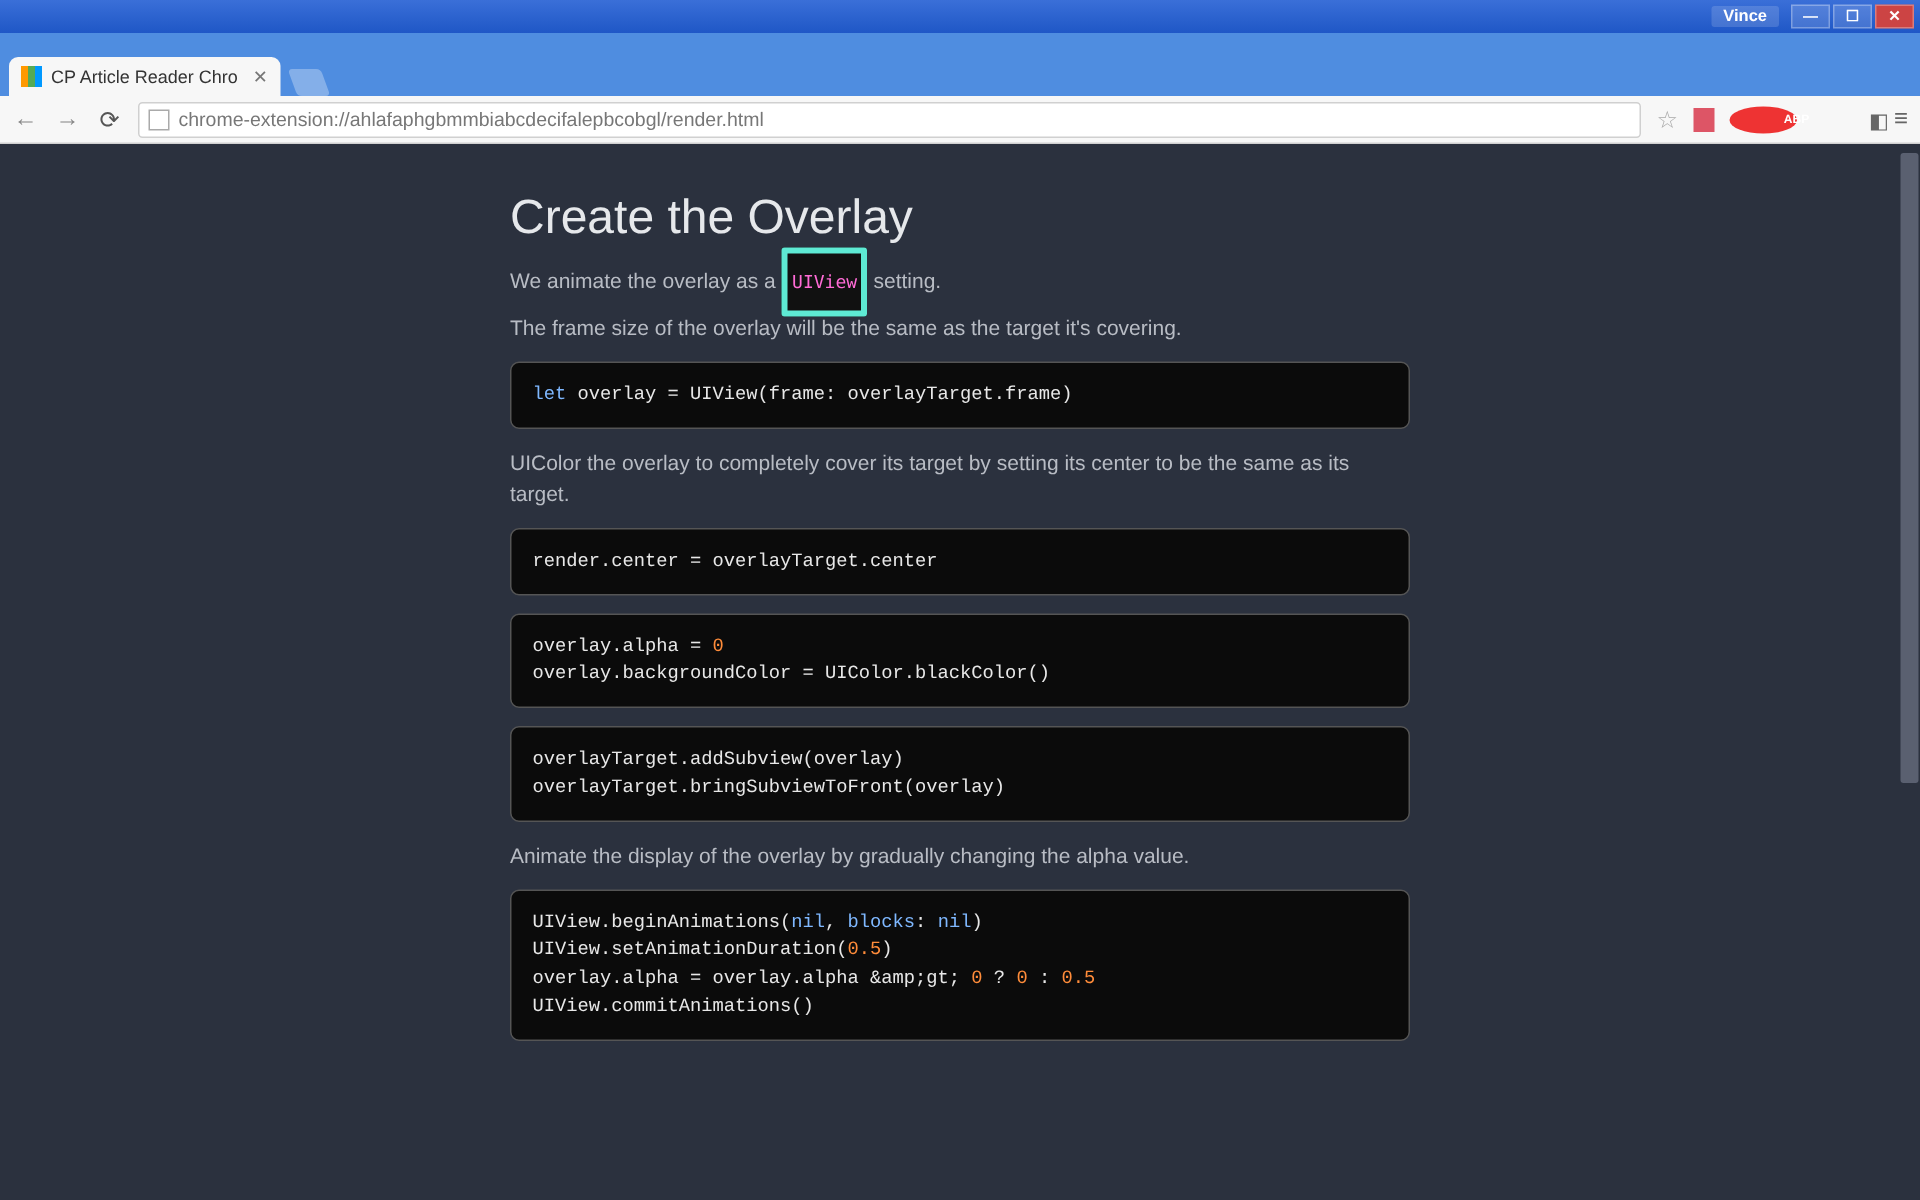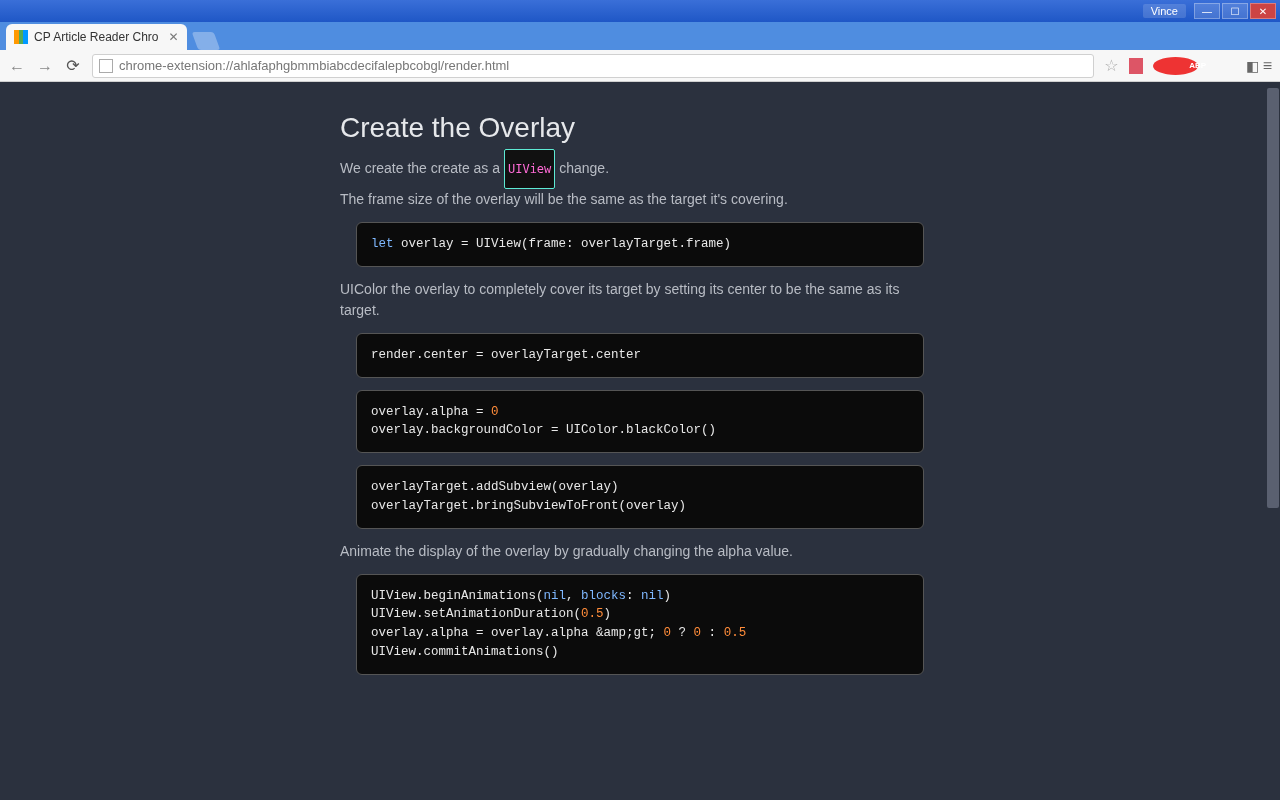--- a/index.html
+++ b/index.html
@@ -1,25 +1,25 @@
 <!DOCTYPE html>
 <html><head>
 <meta charset="utf-8">
 <style>
   * { margin: 0; padding: 0; box-sizing: border-box; }
   html, body { width: 1280px; height: 800px; overflow: hidden; font-family: "Segoe UI", Tahoma, sans-serif; }
 
   
-  .win-titlebar { height: 22px; background: linear-gradient(#3a6fd8, #1f57c6); display: flex; align-items: center; justify-content: flex-end; padding: 0 4px; color: #fff; font-size: 11px; }
+  .win-titlebar { height: 22px; background: linear-gradient(#3a6fd8, #1f57c6); display: flex; align-items: center; justify-content: flex-end; padding: 0 4px; color: #fff; font-size: 11px; font-weight: bold; }
   .win-user { background: rgba(255,255,255,0.15); padding: 1px 8px; border-radius: 2px; margin-right: 6px; }
   .win-btn { width: 26px; height: 16px; background: rgba(255,255,255,0.15); margin-left: 2px; display: flex; align-items: center; justify-content: center; font-size: 10px; border: 1px solid rgba(255,255,255,0.3); }
   .win-btn.close { background: #c44; }
 
   
-  .tabstrip { height: 28px; background: #4f8de0; display: flex; align-items: flex-end; padding-left: 6px; }
+  .tabstrip { height: 42px; background: #4f8de0; display: flex; align-items: flex-end; padding-left: 6px; }
   .tab { height: 26px; background: #f7f7f7; border-top-left-radius: 6px; border-top-right-radius: 6px; display: flex; align-items: center; padding: 0 28px 0 8px; font-size: 12px; color: #333; position: relative; max-width: 190px; }
   .tab .favicon { width: 14px; height: 14px; margin-right: 6px; display: inline-block; background: linear-gradient(90deg,#f90 0 33%,#5a5 33% 66%,#09f 66%); }
   .tab .close { position: absolute; right: 8px; font-size: 12px; color: #777; }
   .newtab { width: 22px; height: 18px; background: rgba(255,255,255,0.3); margin-left: 8px; border-radius: 3px; transform: skewX(20deg); }
 
   
   .toolbar { height: 32px; background: #f7f7f7; border-bottom: 1px solid #d0d0d0; display: flex; align-items: center; padding: 0 8px; gap: 10px; }
   .nav-icon { color: #888; font-size: 16px; width: 18px; text-align: center; }
   .reload { color: #555; }
   .omnibox { flex: 1; height: 24px; border: 1px solid #d0d0d0; border-radius: 3px; display: flex; align-items: center; padding: 0 6px; color: #777; font-size: 13px; background: #fff; }
@@ -27,25 +27,25 @@
   .tool-icon { width: 18px; height: 18px; display: flex; align-items: center; justify-content: center; font-size: 14px; color: #666; padding-left: 45px; }
   .abp { background: #e33; color: #fff; border-radius: 50%; width: 18px; height: 18px; font-size: 8px; font-weight: bold; }
   .book { background: #d56; width: 14px; height: 16px; }
   .star { color: #aaa; font-size: 16px; }
   .menu { font-size: 16px; color: #666; }
 
   
   .page-wrap { position: relative; height: 718px; }
   .page { position: absolute; inset: 0; background: #2b313e; color: #c9ccd1; overflow: hidden; }
   .article { width: 600px; margin: 0 auto; padding: 30px 0 40px; }
-  .article h2 { color: #e6e8eb; font-weight: 400; font-size: 28px; margin: 24px 0 14px; }
+  .article h2 { color: #e6e8eb; font-weight: 400; font-size: 32px; margin: 24px 0 14px; }
   .article h2:first-child { margin-top: 0; }
   .article p { font-size: 14px; line-height: 1.5; margin: 10px 0; color: #b8bcc4; }
-  .inline-tag { background: #111; color: #ff6bd6; border: 1px solid #5eead4; padding: 12px 3px; font-family: Consolas, monospace; font-size: 12px; border-radius: 2px; }
-  pre.codeblock { background: #0b0b0b; border: 1px solid #555; border-radius: 6px; padding: 12px 14px; margin: 12px 16px; font-family: Consolas, "Courier New", monospace; font-size: 12.5px; line-height: 1.5; color: #e8e8e8; white-space: pre; overflow-x: auto; }
+  .inline-tag { background: #111; color: #ff6bd6; border: 4px solid #5eead4; padding: 12px 3px; font-family: Consolas, monospace; font-size: 12px; border-radius: 2px; }
+  pre.codeblock { background: #0b0b0b; border: 1px solid #555; border-radius: 6px; padding: 12px 14px; margin: 12px 0; font-family: Consolas, "Courier New", monospace; font-size: 12.5px; line-height: 1.5; color: #e8e8e8; white-space: pre; overflow-x: auto; }
   .tok-kw { color: #7fb8ff; }
   .tok-num { color: #ff8c3a; }
 
   
   .vscroll { position: absolute; right: 0; top: 0; width: 14px; height: 100%; background: #2b313e; }
   .vscroll-thumb { position: absolute; right: 1px; width: 12px; background: #5a6070; border-radius: 2px; }
 </style>
 </head>
 <body>
 
@@ -80,21 +80,21 @@
   <span class="menu">≡</span>
 </div>
 
 <div class="page-wrap">
   <div class="page">
     <div class="article">
 
       <h2>Create the Overlay</h2>
 
       <p>
-        <span>We create the create as a </span><span class="inline-tag">UIView</span><span> change.</span>
+        <span>We animate the overlay as a </span><span class="inline-tag">UIView</span><span> setting.</span>
       </p>
 
       <p>The frame size of the overlay will be the same as the target it's covering.</p>
       <pre class="codeblock"><span class="tok-kw">let</span> overlay = UIView(frame: overlayTarget.frame)</pre>
 
       <p>UIColor the overlay to completely cover its target by setting its center to be the same as its target.</p>
       <pre class="codeblock">render.center = overlayTarget.center</pre>
 
       <pre class="codeblock">overlay.alpha = <span class="tok-num">0</span>
 overlay.backgroundColor = UIColor.blackColor()</pre>

